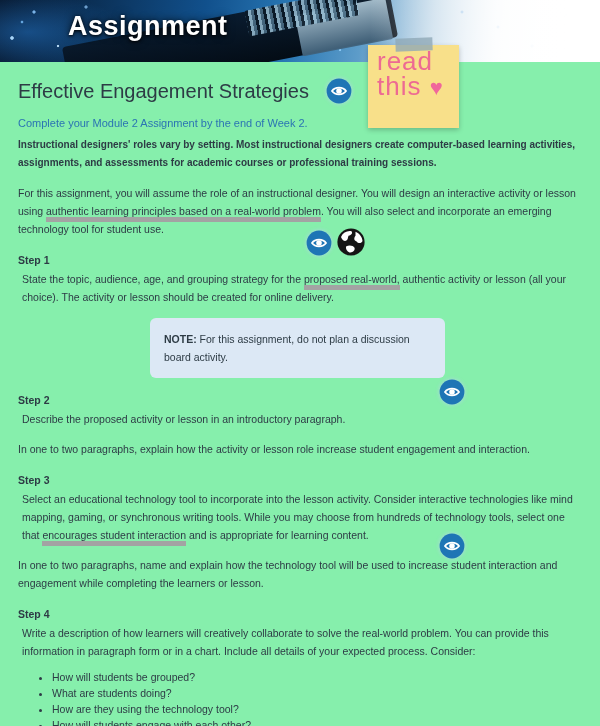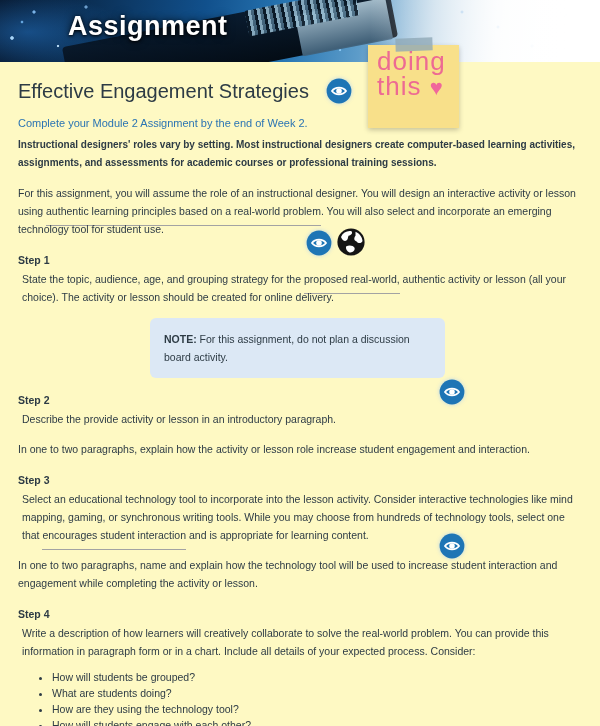--- a/index.html
+++ b/index.html
@@ -1,17 +1,17 @@
 <!DOCTYPE html>
 <html><head>
 <meta charset="utf-8">
 <style>
   html,body{margin:0;padding:0;background:#fff;}
   .page{
-    position:relative;width:600px;height:726px;overflow:hidden;background:#fef9c3;
+    position:relative;width:600px;height:726px;overflow:hidden;background:#86efac;
     font-family:"Liberation Sans",sans-serif;color:#2D3B45;
   }
   
   .banner{
     position:absolute;left:0;top:0;width:600px;height:62px;overflow:hidden;
     background:
       radial-gradient(circle 2.2px at 12px 38px, rgba(175,220,255,.95) 0 1.4px, transparent 2.2px),
       radial-gradient(circle 2px   at 34px 12px, rgba(140,200,255,.85) 0 1.2px, transparent 2px),
       radial-gradient(circle 1.6px at 58px 46px, rgba(195,230,255,.9) 0 1px, transparent 1.6px),
       radial-gradient(circle 2px   at 86px 7px,  rgba(150,205,255,.7) 0 1.2px, transparent 2px),
@@ -46,21 +46,21 @@
   .sticky-heart{color:#F0679B;font-size:22px;}
   
   .content{position:absolute;left:0;top:62px;width:600px;padding:14px 18px 0;box-sizing:border-box;}
   h1.page-title{display:flex;align-items:center;gap:17px;margin:2px 0 0;
     font-size:20px;font-weight:500;color:#2D3B45;}
   .assignment-link{color:#2B74B3;font-size:11px;margin:11px 0 0;line-height:16px;cursor:pointer;}
   p.body{font-size:10.5px;line-height:18px;margin:12px 0 0;}
   p.body-bold{font-size:10px;line-height:18px;margin:5px 0 0;font-weight:700;}
   h2.step-heading{font-size:10.5px;font-weight:700;margin:14px 0 0;line-height:16px;}
   p.step-body{font-size:10.5px;line-height:18px;margin:2px 4px 0;}
-  .u-orange{border-bottom:1px solid #a3a3a3;padding-bottom:8px;}
+  .u-orange{border-bottom:5px solid #a3a3a3;padding-bottom:0px;}
   .note-box{margin:12px 0 12px 132px;width:295px;box-sizing:border-box;background:#DCE8F5;
     border-radius:6px;padding:12px 16px 12px 14px;font-size:10.5px;line-height:18px;}
   ul.consider-list{margin:9px 0 0;padding-left:34px;}
   ul.consider-list li{font-size:10.5px;line-height:16px;margin:0;}
   
   .float-icon{position:absolute;z-index:5;}
   .eye-btn{cursor:pointer;display:inline-block;line-height:0;}
   .eye-btn svg{filter:drop-shadow(0 0 2px rgba(180,210,235,.9));}
 </style>
 </head>
@@ -72,21 +72,21 @@
     <div class="cable"></div>
     <div class="connector-body"></div>
     <div class="connector-pins"></div>
     <div class="banner-fade"></div>
     <div class="banner-title">Assignment</div>
   </div>
 
   <div class="sticky">
     <div class="tape"></div>
     <div class="sticky-text">
-      <span>doing</span><br>
+      <span>read</span><br>
       <span>this</span>
       <span class="sticky-heart">♥</span>
     </div>
   </div>
 
   <span class="float-icon eye-btn" style="left:306px;top:230px;">
     <svg width="26" height="26" viewBox="0 0 26 26">
         <circle cx="13" cy="13" r="12.4" fill="#1E75B5"></circle>
         <path d="M6 13 C9 8.6, 17 8.6, 20 13 C17 17.4, 9 17.4, 6 13 Z" fill="none" stroke="#fff" stroke-width="1.8"></path>
         <circle cx="13" cy="13" r="2.8" fill="#fff"></circle>
@@ -133,26 +133,26 @@
     <p class="body-bold">Instructional designers' roles vary by setting. Most instructional designers create computer-based learning activities, assignments, and assessments for academic courses or professional training sessions.</p>
 
     <p class="body"><span>For this assignment, you will assume the role of an instructional designer. You will design an interactive activity or lesson using </span><span class="u-orange">authentic learning principles based on a real-world problem</span><span>. You will also select and incorporate an emerging technology tool for student use.</span></p>
 
     <h2 class="step-heading">Step 1</h2>
     <p class="step-body"><span>State the topic, audience, age, and grouping strategy for the </span><span class="u-orange">proposed real-world,</span><span> authentic activity or lesson (all your choice). The activity or lesson should be created for online delivery.</span></p>
 
     <div class="note-box"><b>NOTE:</b><span> For this assignment, do not plan a discussion board activity.</span></div>
 
     <h2 class="step-heading">Step 2</h2>
-    <p class="step-body">Describe the provide activity or lesson in an introductory paragraph.</p>
+    <p class="step-body">Describe the proposed activity or lesson in an introductory paragraph.</p>
     <p class="body">In one to two paragraphs, explain how the activity or lesson role increase student engagement and interaction.</p>
 
     <h2 class="step-heading">Step 3</h2>
     <p class="step-body"><span>Select an educational technology tool to incorporate into the lesson activity. Consider interactive technologies like mind mapping, gaming, or synchronous writing tools. While you may choose from hundreds of technology tools, select one that </span><span class="u-orange">encourages student interaction</span><span> and is appropriate for learning content.</span></p>
-    <p class="body">In one to two paragraphs, name and explain how the technology tool will be used to increase student interaction and engagement while completing the activity or lesson.</p>
+    <p class="body">In one to two paragraphs, name and explain how the technology tool will be used to increase student interaction and engagement while completing the learners or lesson.</p>
 
     <h2 class="step-heading">Step 4</h2>
     <p class="step-body">Write a description of how learners will creatively collaborate to solve the real-world problem. You can provide this information in paragraph form or in a chart. Include all details of your expected process. Consider:</p>
     <ul class="consider-list">
       <li>How will students be grouped?</li>
       <li>What are students doing?</li>
       <li>How are they using the technology tool?</li>
       <li>How will students engage with each other?</li>
 
     </ul>

